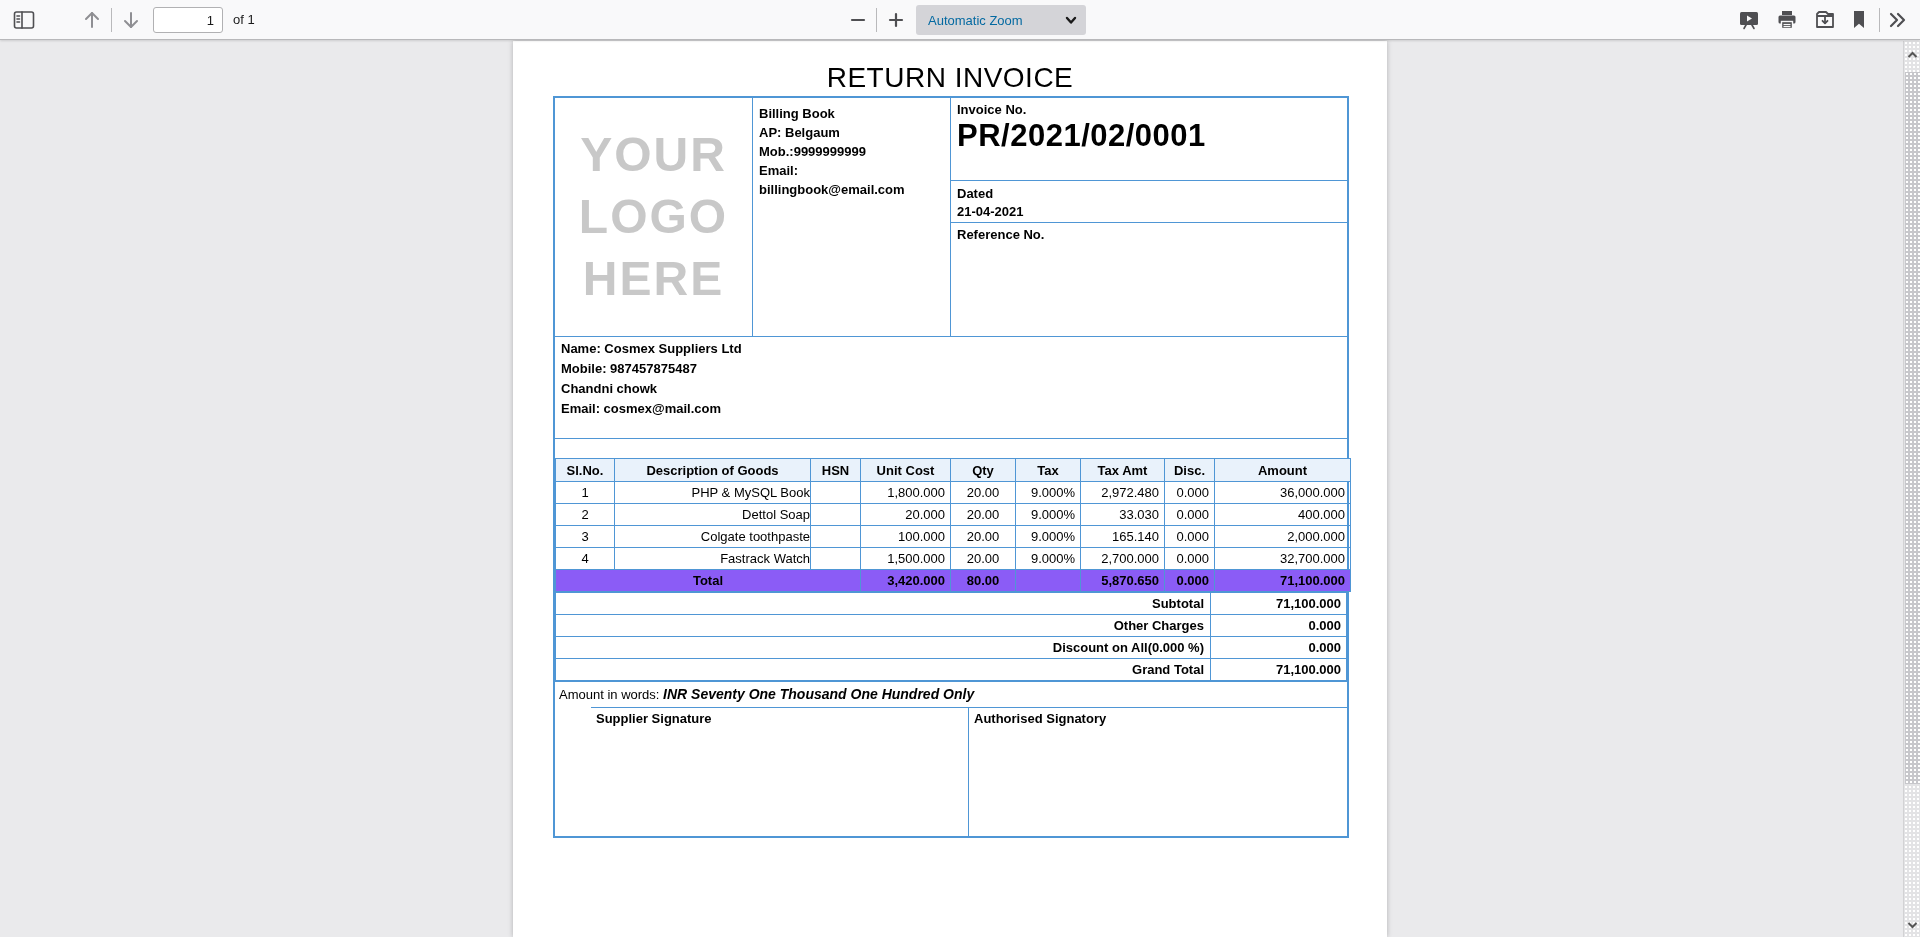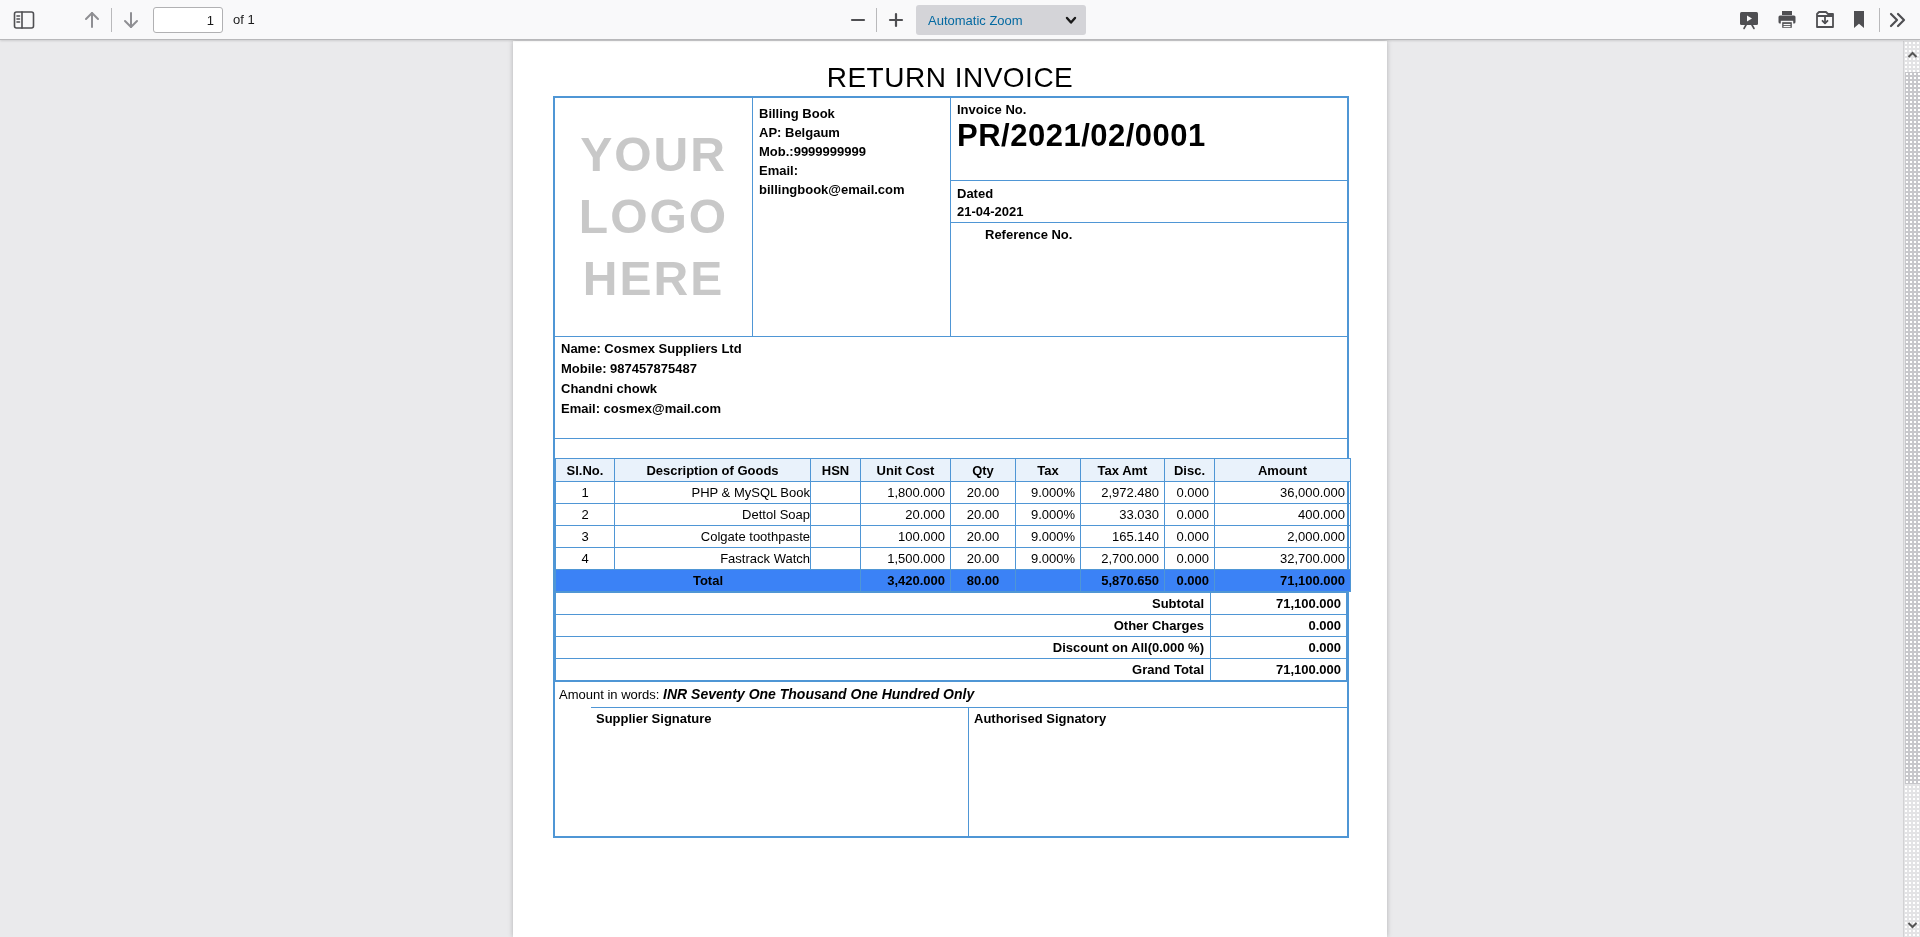--- a/index.html
+++ b/index.html
@@ -69,35 +69,35 @@
   
   #inv-header { display:flex; height:238px; }
   #logo-cell { width:25%; border-right:1px solid #4f96d5; display:flex; align-items:center; justify-content:center; }
   #logo-text { text-align:center; font-weight:bold; font-size:48px; line-height:62px; color:#c8c8c8; letter-spacing:2px; }
   #billing-cell { width:25%; border-right:1px solid #4f96d5; padding:6px 6px; font-weight:bold; line-height:19px; }
   #meta-cell { width:50%; display:flex; flex-direction:column; }
   .meta-row { padding:4px 6px 16px 6px; font-weight:bold; }
   #meta-invno { height:83px; border-bottom:1px solid #4f96d5; }
   #inv-number { font-size:31px; font-weight:bold; margin-top:1px; letter-spacing:.5px; }
   #meta-dated { height:42px; border-bottom:1px solid #4f96d5; line-height:18px; }
-  #meta-ref { flex:1;margin-left:28px; }
+  #meta-ref { flex:1; }
 
   
   #supplier-box { border-top:1px solid #4f96d5; height:102px; padding:2px 6px; font-weight:bold; line-height:20px; }
   #spacer-row { border-top:1px solid #4f96d5; height:20px; }
 
   
   table { border-collapse:collapse; table-layout:fixed; width:100%; }
   #items-table td, #items-table th { border:1px solid #4f96d5; font-size:13px; overflow:hidden; white-space:nowrap; }
   #items-table th { height:23px; background:#e9f2fb; font-weight:bold; text-align:center; }
   #items-table td { height:22px; }
   td.c { text-align:center; }
   td.l { text-align:right; padding-left:10px; }
   td.r { text-align:right; padding-right:5px; }
-  tr.total-row td { background:#3b82f6; font-weight:bold; }
+  tr.total-row td { background:#8b5cf6; font-weight:bold; }
 
   
   #summary-table td { border:1px solid #4f96d5; height:22px; font-weight:bold; font-size:13px; }
   #summary-table td.slabel { text-align:right; padding-right:6px; }
   #summary-table td.sval { width:136px; text-align:right; padding-right:5px; }
 
   
   #words-row { border-top:1px solid #4f96d5; height:26px; line-height:25px; padding-left:4px; white-space:nowrap; }
   #words-value { font-weight:bold; font-style:italic; font-size:14px; }
 

